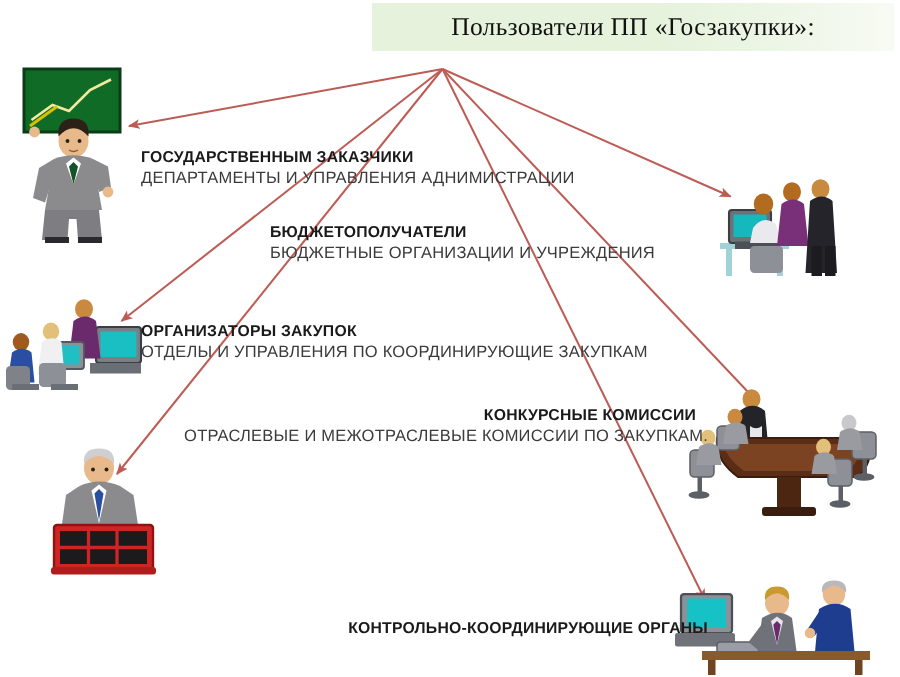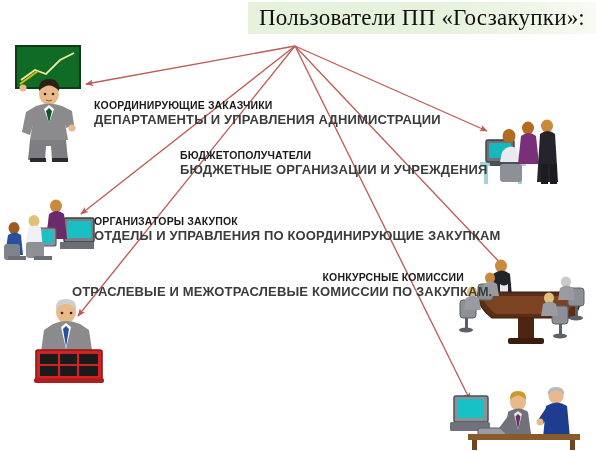--- a/index.html
+++ b/index.html
@@ -12,39 +12,39 @@
   #stage{position:relative;width:600px;height:451px;background:#fff;overflow:hidden;}
 
   
   .title-band{
     position:absolute;left:248px;top:2px;width:348px;height:32px;
     background:linear-gradient(to right,#e6f2dc 0%,#e6f2dc 55%,#eef6e7 80%,#f7fbf4 100%);
   }
   .title-text{
     position:absolute;left:248px;top:4px;width:348px;height:28px;
     font-family:"Liberation Serif", serif;
-    font-size:23px;color:#111;letter-spacing:.2px;
+    font-size:17px;color:#111;letter-spacing:.2px;
     display:flex;align-items:center;justify-content:center;white-space:nowrap;
   }
 
   
   #arrows{position:absolute;left:0;top:0;width:600px;height:451px;}
 
   
   .grp{position:absolute;}
   .band{
     position:absolute;left:0;top:0;height:100%;
     background:linear-gradient(to right,#ddf0ea 0%,#e4f2ed 45%,#f2f9f7 78%,#ffffff 100%);
   }
   .lbl-main{
     position:relative;font-weight:bold;font-size:10.5px;color:#1a1a1a;
     letter-spacing:.15px;white-space:nowrap;line-height:14px;
   }
   .lbl-sub{
-    position:relative;font-weight:bold;font-size:13px;color:#3b3b3b;
+    position:relative;font-weight:normal;font-size:11px;color:#3b3b3b;
     letter-spacing:.15px;white-space:nowrap;line-height:15px;
   }
 
   
   .art{position:absolute;}
   .art svg{display:block;}
 </style>
 </head>
 <body>
 
@@ -206,21 +206,21 @@
       <path d="M98,22 l-8,12 l5,4 l6,-8z" fill="#1f3d8f"></path>
       <circle cx="92" cy="36" r="3.5" fill="#e8b98a"></circle>
       <rect x="20" y="48" width="112" height="6" fill="#8a5a2b"></rect>
       <rect x="24" y="54" width="5" height="10" fill="#6f4420"></rect>
       <rect x="122" y="54" width="5" height="10" fill="#6f4420"></rect>
     </svg>
   </div>
 
   <div class="grp" style="left:88px;top:96px;width:400px;height:34px;">
     <div class="band"></div>
-    <div class="lbl-main" style="margin-left:6px;padding-top:2px;">КООРДИНИРУЮЩИЕ ЗАКАЗЧИКИ</div>
+    <div class="lbl-main" style="margin-left:6px;padding-top:2px;">ГОСУДАРСТВЕННЫМ ЗАКАЗЧИКИ</div>
     <div class="lbl-sub" style="margin-left:6px;">ДЕПАРТАМЕНТЫ И УПРАВЛЕНИЯ АДНИМИСТРАЦИИ</div>
   </div>
 
   <div class="grp" style="left:180px;top:146px;width:300px;height:34px;">
     <div class="band"></div>
     <div class="lbl-main" style="padding-right:8px;padding-top:2px;">БЮДЖЕТОПОЛУЧАТЕЛИ</div>
     <div class="lbl-sub" style="text-align:left;padding-right:8px;">БЮДЖЕТНЫЕ ОРГАНИЗАЦИИ И УЧРЕЖДЕНИЯ</div>
   </div>
 
   <div class="grp" style="left:88px;top:212px;width:400px;height:34px;">
@@ -229,14 +229,18 @@
     <div class="lbl-sub" style="margin-left:6px;">ОТДЕЛЫ И УПРАВЛЕНИЯ ПО КООРДИНИРУЮЩИЕ ЗАКУПКАМ</div>
   </div>
 
   <div class="grp" style="left:72px;top:268px;width:400px;height:34px;">
     <div class="band" style="background:linear-gradient(to right,#ffffff 0%,#eef7f5 16%,#ddf0ea 42%,#ddf0ea 80%,#f4faf8 96%,#ffffff 100%);"></div>
     <div class="lbl-main" style="text-align:right;padding-right:8px;padding-top:2px;">КОНКУРСНЫЕ КОМИССИИ</div>
     <div class="lbl-sub" style="text-align:right;">ОТРАСЛЕВЫЕ И МЕЖОТРАСЛЕВЫЕ КОМИССИИ ПО ЗАКУПКАМ.</div>
   </div>
 
 
+  <div class="grp" style="left:150px;top:410px;width:326px;height:18px;">
+    <div class="band" style="background:linear-gradient(to right,#ffffff 0%,#f2faf8 30%,#e4f3ee 60%,#eef8f5 88%,#ffffff 100%);"></div>
+    <div class="lbl-main" style="text-align:right;padding-right:4px;padding-top:2px;">КОНТРОЛЬНО-КООРДИНИРУЮЩИЕ ОРГАНЫ</div>
+  </div>
 
 </div>
 
 </body></html>

